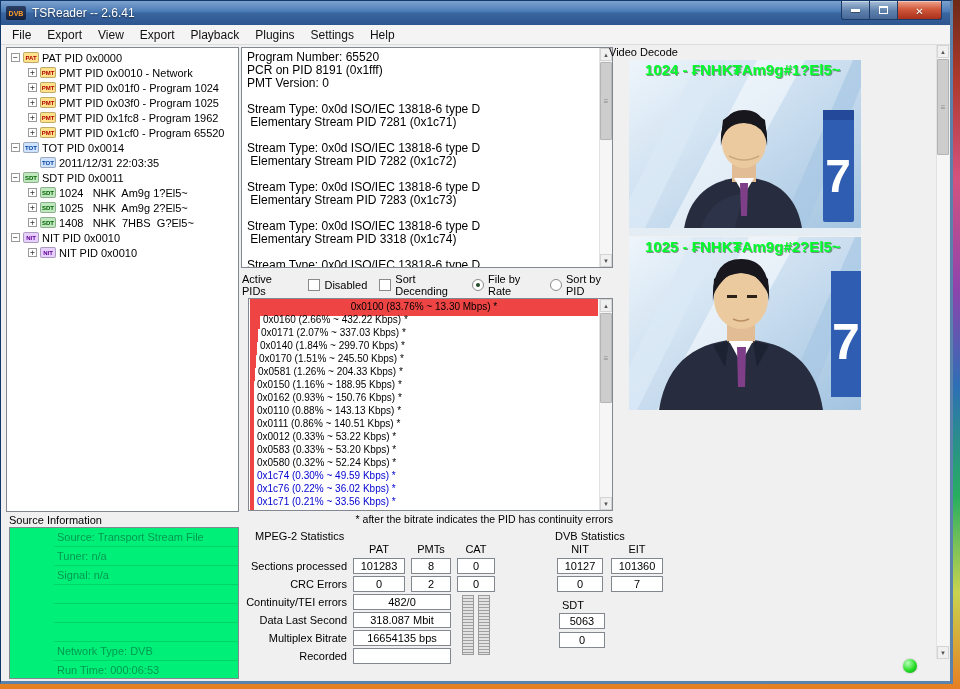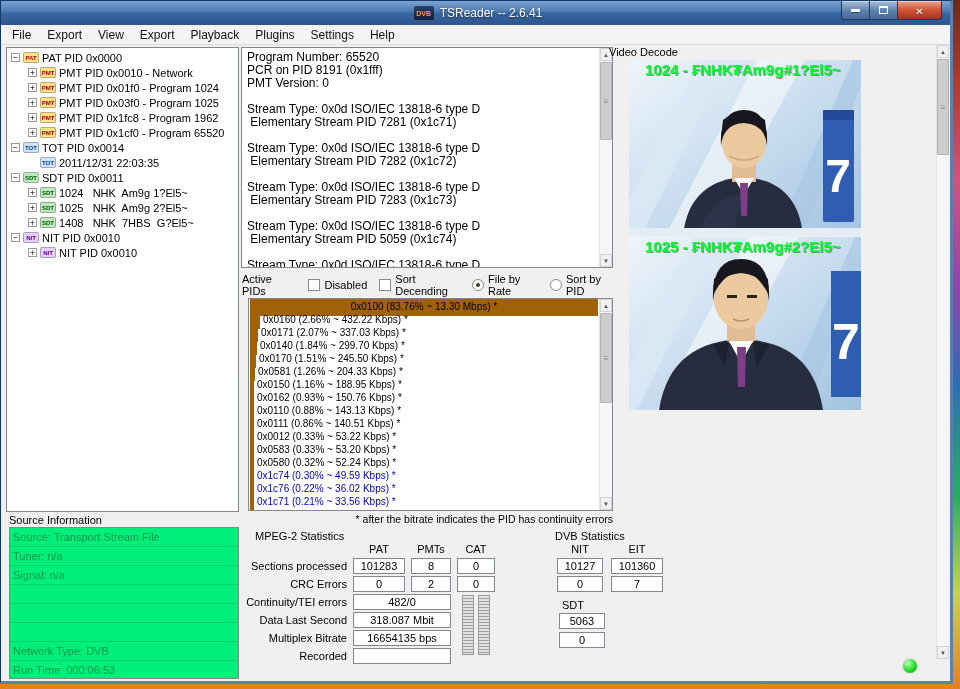--- a/index.html
+++ b/index.html
@@ -7,21 +7,21 @@
   body {
     font-family:"Liberation Sans","DejaVu Sans",sans-serif;
     background:linear-gradient(180deg,#6e2a18,#b03a2e 12%,#d4527e 26%,#8e44ad 42%,#2e6fb5 56%,#27ae60 72%,#c8d34f 86%,#e67e22 100%);
     position:relative;
   }
   .win{position:absolute;left:0;top:0;width:953px;height:684px;background:#f0f0f0;
        border:1px solid #12386b;border-right:3px solid #5a82ad;border-bottom:3px solid #5a82ad;}
   
   .titlebar{position:absolute;left:0;top:0;right:0;height:24px;
     background:linear-gradient(180deg,#7da3cf,#4a7ab5 45%,#3a66a0 50%,#2d5590);
-    display:flex;align-items:center;padding-left:5px;justify-content:center;}
+    display:flex;align-items:center;padding-left:5px;}
   .app-icon{width:20px;height:14px;background:linear-gradient(180deg,#2a3f66,#141f38);border-radius:2px;
     color:#ff9a2a;font-size:7px;font-weight:bold;display:flex;align-items:center;justify-content:center;flex:none;}
   .title-text{color:#fff;font-size:12px;margin-left:6px;text-shadow:0 1px 2px rgba(0,0,0,.6);}
   .win-btns{position:absolute;right:8px;top:0;display:flex;}
   .wbtn{height:19px;display:flex;align-items:center;justify-content:center;
     border:1px solid #1c3a66;border-top:none;box-shadow:inset 0 1px 0 rgba(255,255,255,.4);}
   .btn-min{width:29px;background:linear-gradient(180deg,#a9bfd9,#5d80ab 55%,#46699a);border-radius:0 0 0 3px;}
   .btn-max{width:27px;background:linear-gradient(180deg,#a9bfd9,#5d80ab 55%,#46699a);border-left:none;border-right:none;}
   .btn-close{width:45px;background:linear-gradient(180deg,#efa48e,#d25a3c 45%,#a92f1c);border-radius:0 0 3px 0;}
   .glyph-min{width:9px;height:3px;background:#fff;box-shadow:0 1px 1px rgba(0,0,0,.4);}
@@ -64,29 +64,29 @@
   .pid-sb{right:0;top:0;bottom:0;}
   .main-sb{left:935px;top:44px;height:614px;}
   
   .apids-head{position:absolute;left:241px;top:274px;width:372px;height:20px;display:flex;align-items:center;font-size:11px;color:#000;}
   .apids-title{margin-right:6px;}
   .chk{width:12px;height:12px;background:#fff;border:1px solid #8a8a8a;margin:0 4px 0 12px;flex:none;}
   .rad{width:12px;height:12px;background:#fff;border:1px solid #8a8a8a;border-radius:50%;margin:0 4px 0 12px;flex:none;position:relative;}
   .rad.checked::after{content:"";position:absolute;left:3px;top:3px;width:4px;height:4px;border-radius:50%;background:#264a28;}
   .pidlist{position:absolute;left:247px;top:297px;width:365px;height:213px;padding:1px 14px 1px 1px;overflow:hidden;}
   .pid-row{height:13px;display:flex;align-items:center;font-size:10px;white-space:pre;}
-  .pid-bar{height:18px;background:#a16207;flex:none;}
+  .pid-bar{height:18px;background:#ef4444;flex:none;}
   .pid-row.full .pid-bar{width:100%;display:flex;align-items:center;justify-content:center;}
   .pid-label{margin-left:3px;color:#000;}
   .pid-row.full .pid-label{margin-left:0;}
   .pid-label.blue{color:#0000d0;}
   .footnote{position:absolute;left:247px;top:512px;width:365px;text-align:right;font-size:10.5px;color:#000;}
   
   .src-label{left:8px;top:513px;}
-  .src-panel{position:absolute;left:8px;top:526px;width:230px;height:152px;background:#00ef78;border:1px solid #828790;overflow:hidden;}
+  .src-panel{position:absolute;left:8px;top:526px;width:230px;height:152px;background:#00ef78;border:1px solid #828790;overflow:hidden;padding-left:44px;}
   .src-row{height:19px;line-height:18px;padding-left:3px;font-size:11px;color:#009a50;border-bottom:1px solid #00d469;white-space:pre;}
   
   .mpeg-grid{position:absolute;left:242px;top:541px;display:grid;
     grid-template-columns:104px 52px 40px 38px;column-gap:6px;row-gap:2px;font-size:11px;}
   .dvb-grid{position:absolute;left:556px;top:541px;display:grid;
     grid-template-columns:46px 52px;column-gap:8px;row-gap:2px;font-size:11px;}
   .g-col{text-align:center;height:14px;line-height:14px;}
   .g-label{text-align:right;height:16px;line-height:16px;white-space:nowrap;}
   .field.wide{grid-column:2 / span 2;}
   .meters{position:absolute;left:461px;top:594px;display:flex;gap:4px;}
@@ -221,21 +221,21 @@
         <div class="details-line">Stream Type: 0x0d ISO/IEC 13818-6 type D</div>
         <div class="details-line"> Elementary Stream PID 7281 (0x1c71)</div>
         <div class="details-line">&nbsp;</div>
         <div class="details-line">Stream Type: 0x0d ISO/IEC 13818-6 type D</div>
         <div class="details-line"> Elementary Stream PID 7282 (0x1c72)</div>
         <div class="details-line">&nbsp;</div>
         <div class="details-line">Stream Type: 0x0d ISO/IEC 13818-6 type D</div>
         <div class="details-line"> Elementary Stream PID 7283 (0x1c73)</div>
         <div class="details-line">&nbsp;</div>
         <div class="details-line">Stream Type: 0x0d ISO/IEC 13818-6 type D</div>
-        <div class="details-line"> Elementary Stream PID 5059 (0x1c74)</div>
+        <div class="details-line"> Elementary Stream PID 3318 (0x1c74)</div>
         <div class="details-line">&nbsp;</div>
         <div class="details-line">Stream Type: 0x0d ISO/IEC 13818-6 type D</div>
       </div>
     <div class="vscroll details-sb">
       <div class="sb-btn sb-up"></div>
       <div class="sb-thumb" style="top:14px;height:78px;"></div>
       <div class="sb-btn sb-down"></div>
     </div>
   </div>
 

